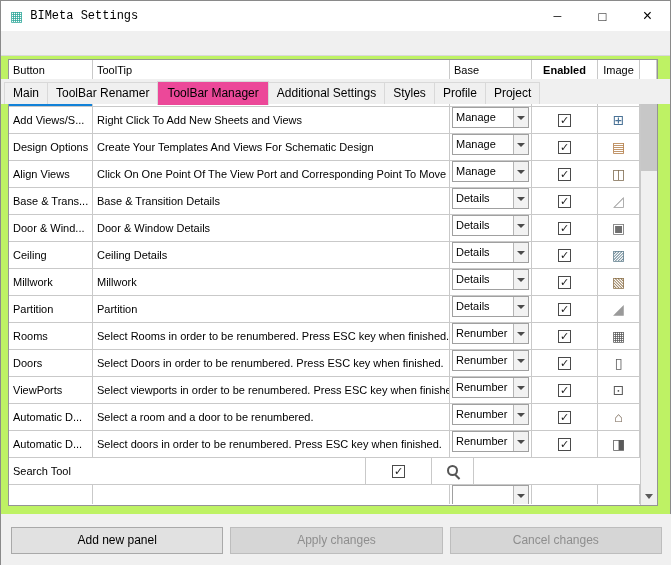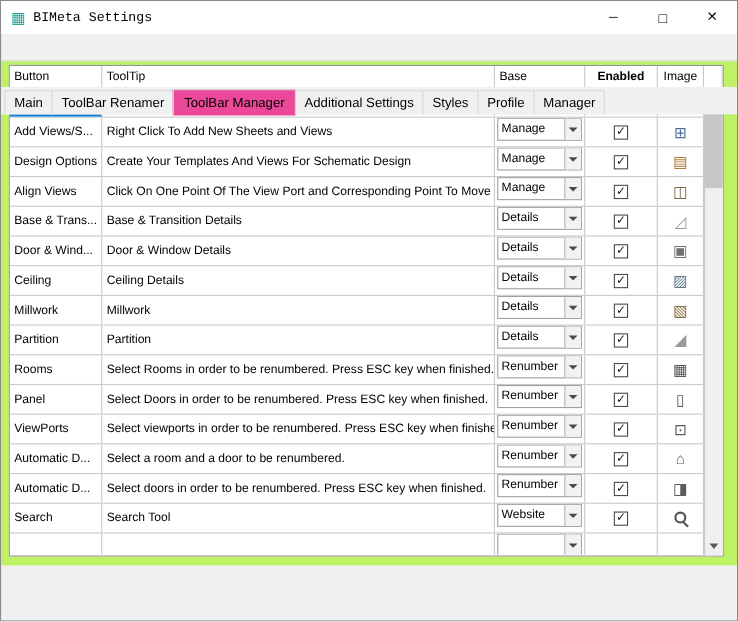--- a/index.html
+++ b/index.html
@@ -94,21 +94,21 @@
     </div>
   </div>
 
   <div class="tabstrip">
     <span class="tab">Main</span>
     <span class="tab">ToolBar Renamer</span>
     <span class="tab active">ToolBar Manager</span>
     <span class="tab">Additional Settings</span>
     <span class="tab">Styles</span>
     <span class="tab">Profile</span>
-    <span class="tab">Manager</span>
+    <span class="tab">Project</span>
   </div>
 
   <div class="page">
     <div class="grid">
       <div class="grid-header">
         <div class="hcell col-button">Button</div>
         <div class="hcell col-tooltip">ToolTip</div>
         <div class="hcell col-panel">Base</div>
         <div class="hcell col-enabled center">Enabled</div>
         <div class="hcell col-image center">Image</div>
@@ -269,21 +269,21 @@
               </div>
             </div>
             <div class="cell col-enabled">
               <span class="checkbox checked">✓</span>
             </div>
             <div class="cell col-image">
               <span class="row-icon" style="color: rgb(90, 90, 90);">▦</span>
             </div>
           </div>
           <div class="grid-row">
-            <div class="cell col-button">Panel</div>
+            <div class="cell col-button">Doors</div>
             <div class="cell col-tooltip">Select Doors in order to be renumbered. Press ESC key when finished.</div>
             <div class="cell col-panel">
               <div class="combo">
                 <span class="combo-text">Renumber</span>
                 <span class="combo-arrow"></span>
               </div>
             </div>
             <div class="cell col-enabled">
               <span class="checkbox checked">✓</span>
             </div>
@@ -333,28 +333,21 @@
               </div>
             </div>
             <div class="cell col-enabled">
               <span class="checkbox checked">✓</span>
             </div>
             <div class="cell col-image">
               <span class="row-icon" style="color: rgb(90, 90, 90);">◨</span>
             </div>
           </div>
           <div class="grid-row">
-            <div class="cell col-button">Search</div>
             <div class="cell col-tooltip">Search Tool</div>
-            <div class="cell col-panel">
-              <div class="combo">
-                <span class="combo-text">Website</span>
-                <span class="combo-arrow"></span>
-              </div>
-            </div>
             <div class="cell col-enabled">
               <span class="checkbox checked">✓</span>
             </div>
             <div class="cell col-image">
               <span class="row-icon css-magnifier" style="color: rgb(85, 85, 85);"></span>
             </div>
           </div>
           <div class="grid-row partial">
             <div class="cell col-button"></div>
             <div class="cell col-tooltip"></div>
@@ -373,14 +366,19 @@
             <span class="tri-up"></span>
           </div>
         <div class="sb-thumb"></div>
         <div class="sb-btn down">
             <span class="tri-down"></span>
           </div>
       </div>
     </div>
   </div>
 
+  <div class="footer">
+    <button class="btn">Add new panel</button>
+    <button class="btn disabled" disabled="">Apply changes</button>
+    <button class="btn disabled" disabled="">Cancel changes</button>
+  </div>
 
 </div>
 
 </body></html>

